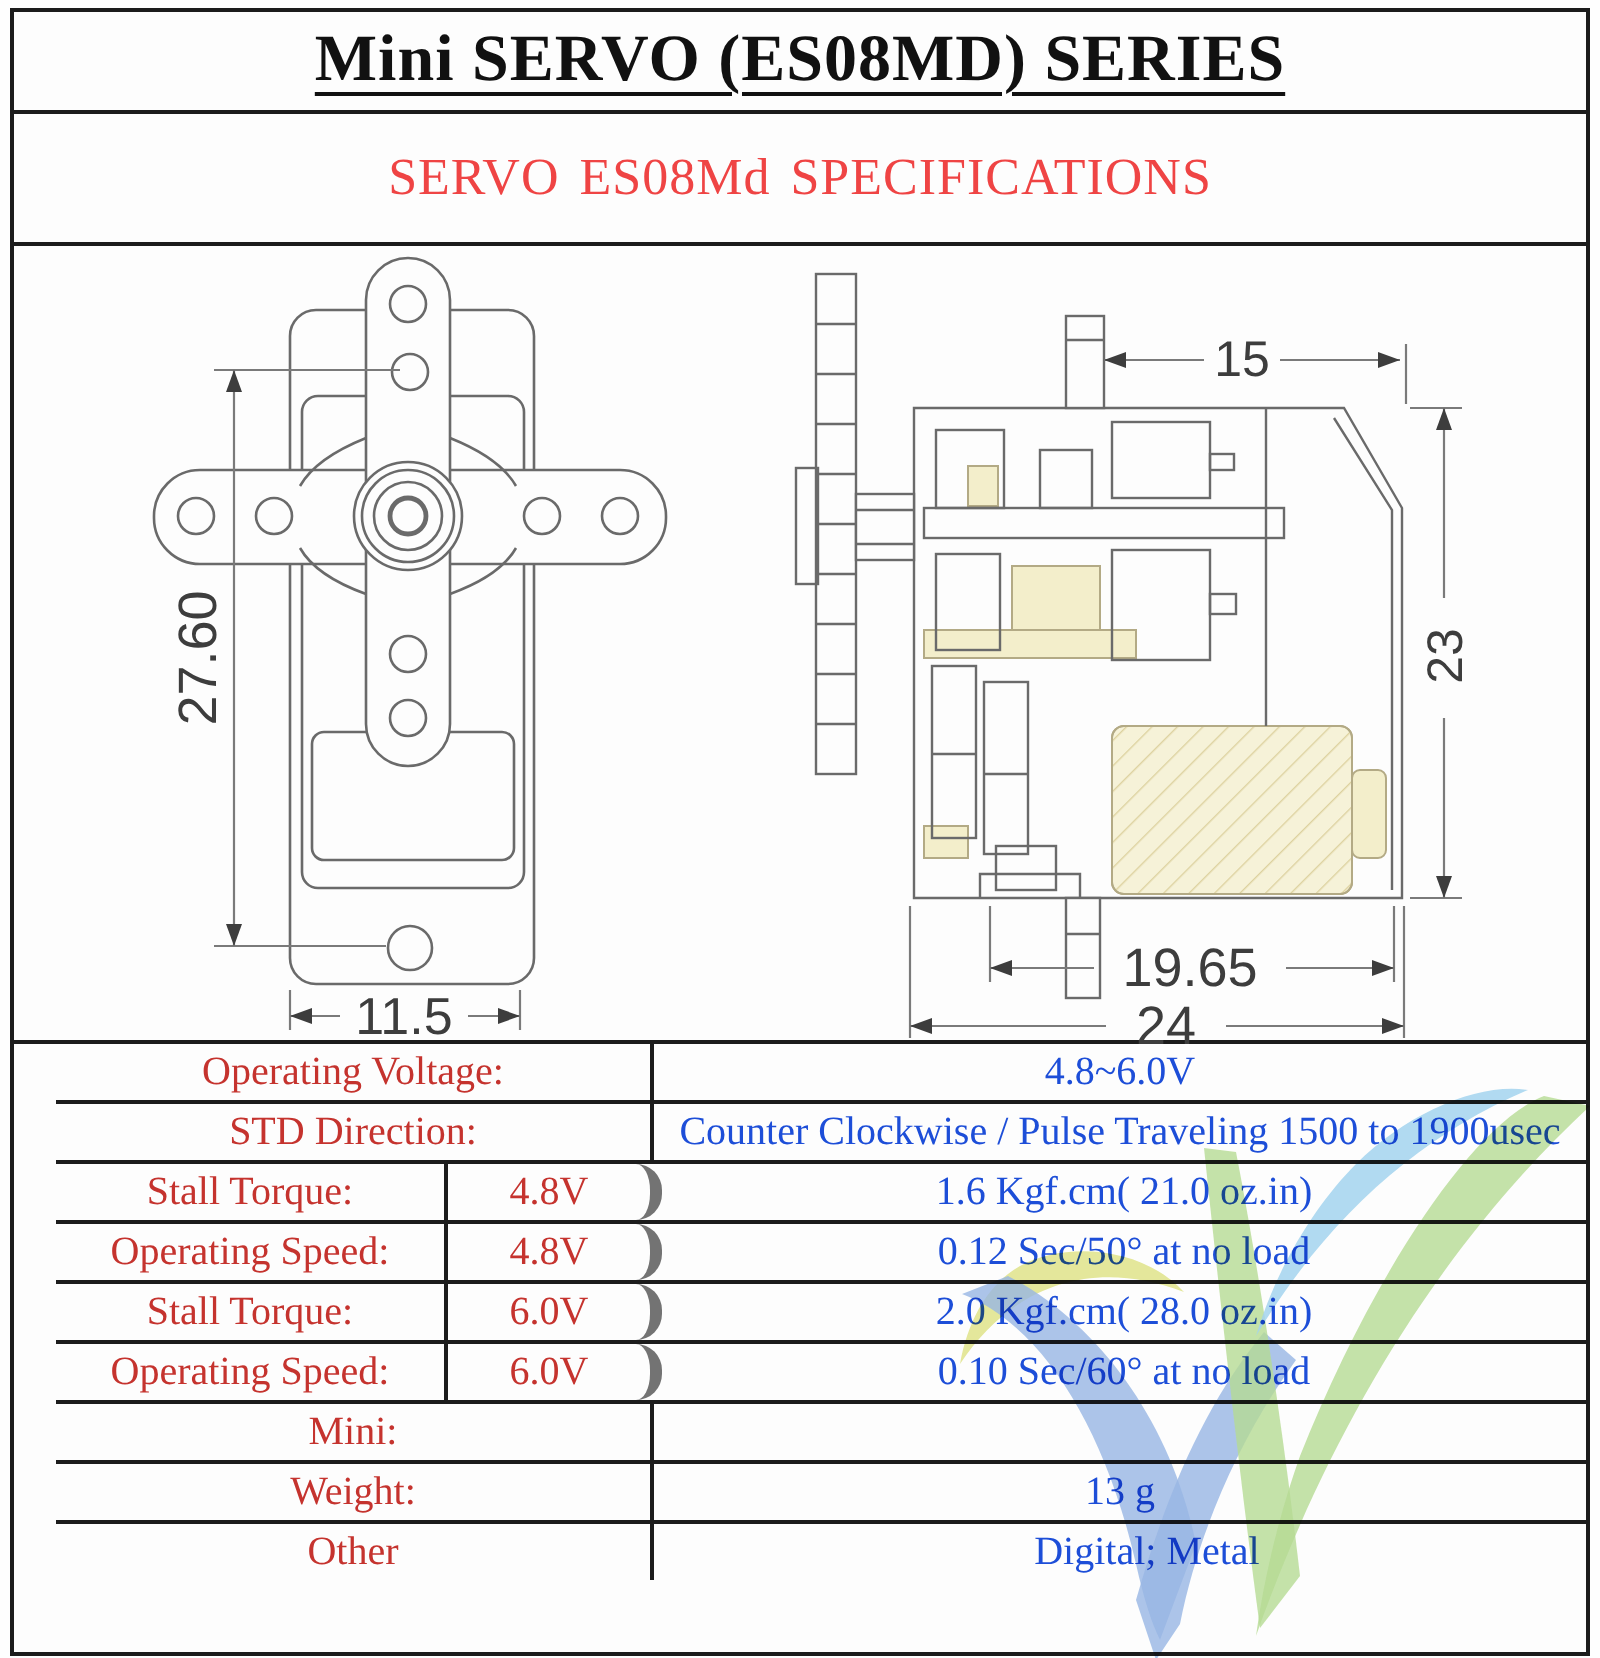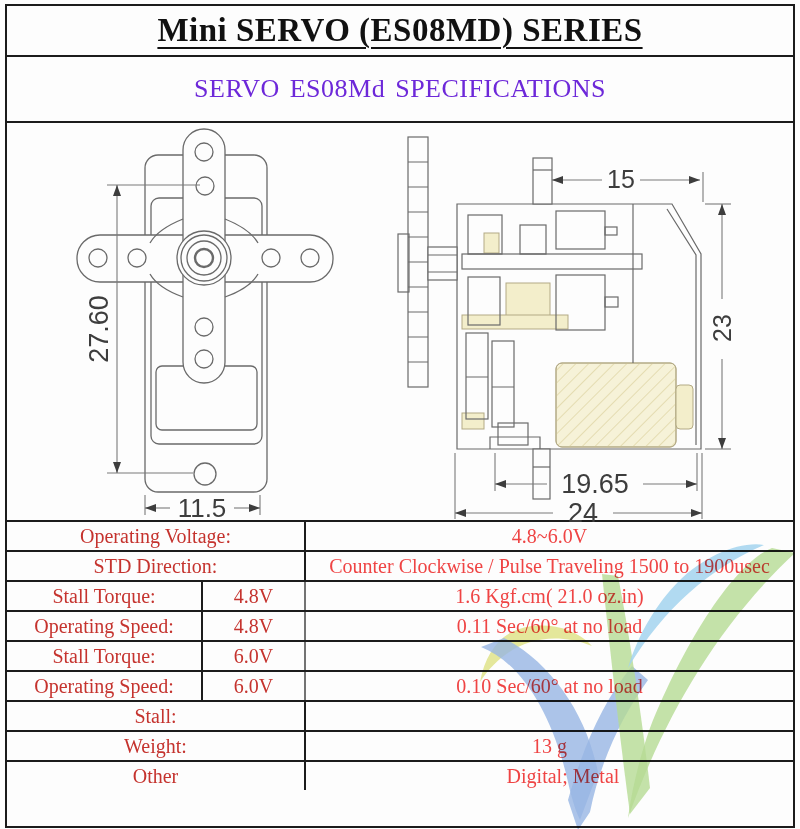--- a/index.html
+++ b/index.html
@@ -5,34 +5,34 @@
   html,body{margin:0;padding:0;background:#ffffff;}
   #page{position:relative;width:800px;height:829px;background:#fefefe;
         font-family:"Liberation Serif", serif;overflow:hidden;}
   #frame{position:absolute;left:5px;top:4px;width:786px;height:820px;
          border:2px solid #1c1c1c;display:grid;
          grid-template-rows:51px 66px 399px 298px;background:#fdfdfd;}
   .hdrbox{display:flex;align-items:center;justify-content:center;
           border-bottom:2px solid #1c1c1c;}
   .title-text{font-size:33px;font-weight:700;color:#111;letter-spacing:.5px;
               text-decoration:underline;text-decoration-thickness:2px;text-underline-offset:6px;}
-  .subtitle-text{font-size:26px;font-weight:400;color:#6d28d9;letter-spacing:.5px;word-spacing:3px;}
+  .subtitle-text{font-size:26px;font-weight:400;color:#ef4444;letter-spacing:.5px;word-spacing:3px;}
   #drawing-area{position:relative;border-bottom:2px solid #1c1c1c;background:#fdfdfd;}
   #drawing-area svg{display:block;}
   .dim{font-family:"Liberation Sans", sans-serif;fill:#3d3d3d;}
   
-  #spec-table{display:flex;flex-direction:column;}
+  #spec-table{display:flex;flex-direction:column;margin-left:21px;}
   .trow{display:flex;height:28px;border-bottom:2px solid #1c1c1c;flex:0 0 auto;}
   .trow:last-child{border-bottom:none;height:28px;gap:27px;}
   .cell{display:flex;align-items:center;justify-content:center;font-size:20px;
         white-space:nowrap;overflow:hidden;}
   .lbl{width:194px;border-right:2px solid #1c1c1c;color:#c5332e;}
   .lbl.merged{width:297px;}
-  .cond{width:101px;border-right:2px solid #737373;color:#c5332e;}
-  .val{flex:1;color:#ef4444;}
+  .cond{width:101px;border-right:6px solid #737373;color:#c5332e;border-radius:13px;}
+  .val{flex:1;color:#1d4ed8;}
   #watermark{position:absolute;left:0;top:0;width:800px;height:829px;
              pointer-events:none;mix-blend-mode:multiply;opacity:.8;}
 </style>
 </head>
 <body>
 
 <div id="page">
   <div id="frame">
 
     <div class="hdrbox">
@@ -187,33 +187,34 @@
         <div class="cell val">Counter Clockwise / Pulse Traveling 1500 to 1900usec</div>
       </div>
       <div class="trow">
         <div class="cell lbl">Stall  Torque:</div>
         <div class="cell cond">4.8V</div>
         <div class="cell val">1.6 Kgf.cm( 21.0 oz.in)</div>
       </div>
       <div class="trow">
         <div class="cell lbl">Operating Speed:</div>
         <div class="cell cond">4.8V</div>
-        <div class="cell val">0.11 Sec/60° at no load</div>
+        <div class="cell val">0.12 Sec/50° at no load</div>
       </div>
       <div class="trow">
         <div class="cell lbl">Stall  Torque:</div>
         <div class="cell cond">6.0V</div>
+        <div class="cell val">2.0 Kgf.cm( 28.0 oz.in)</div>
       </div>
       <div class="trow">
         <div class="cell lbl">Operating Speed:</div>
         <div class="cell cond">6.0V</div>
         <div class="cell val">0.10 Sec/60° at no load</div>
       </div>
       <div class="trow">
-        <div class="cell lbl merged">Stall:</div>
+        <div class="cell lbl merged">Mini:</div>
       </div>
       <div class="trow">
         <div class="cell lbl merged">Weight:</div>
         <div class="cell val">13 g</div>
       </div>
       <div class="trow">
         <div class="cell lbl merged">Other</div>
         <div class="cell val">Digital; Metal</div>
       </div>
     </div>

